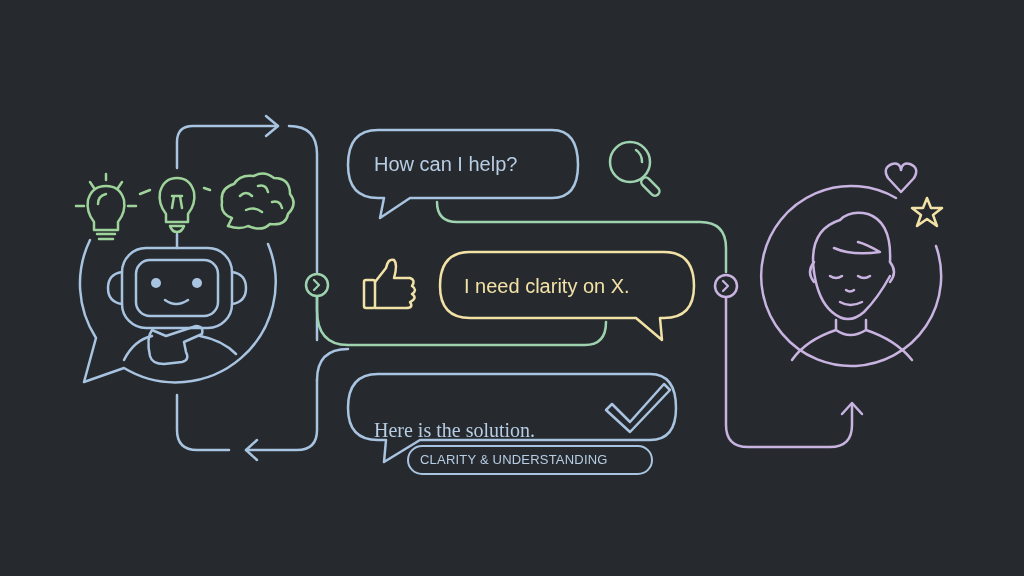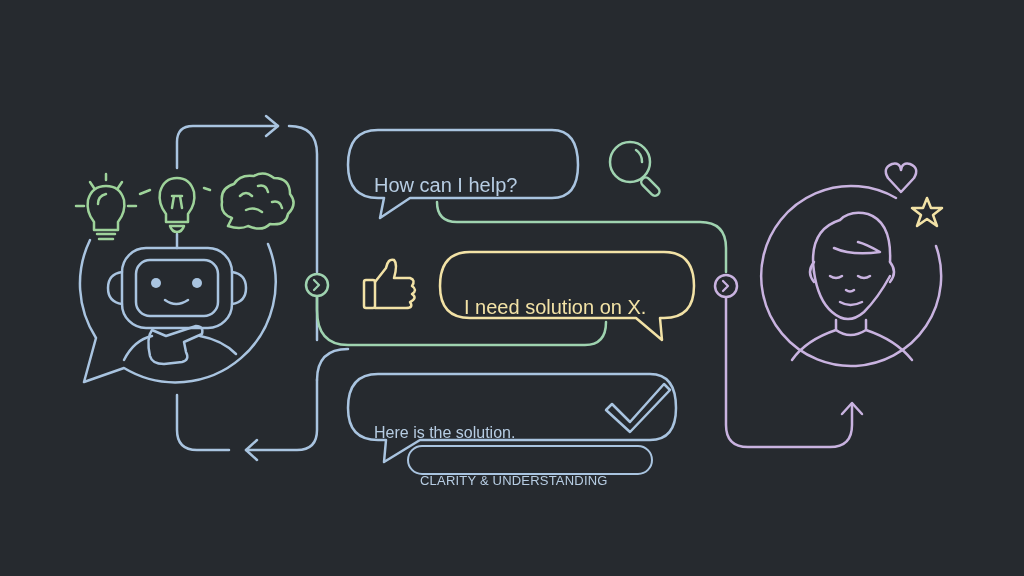--- a/index.html
+++ b/index.html
@@ -3,26 +3,26 @@
 <meta charset="utf-8">
 <style>
   html, body { margin: 0; padding: 0; }
   body {
     width: 1024px; height: 576px; overflow: hidden;
     background: #262a2f;
     font-family: "Liberation Sans", sans-serif;
     position: relative;
   }
   svg.canvas { position: absolute; left: 0; top: 0; }
-  .lbl { position: absolute; white-space: nowrap; line-height: 1; margin-top: 21px; }
+  .lbl { position: absolute; white-space: nowrap; line-height: 1; }
   .t-blue { color: #b7cde3; }
   .t-yellow { color: #f2e2a6; }
   .bubble-q { left: 374px; top: 154px; font-size: 20px; }
   .bubble-a { left: 464px; top: 276px; font-size: 20px; }
-  .bubble-s { left: 374px; top: 404px; font-size: 16px; }
+  .bubble-s { left: 374px; top: 420px; font-size: 20px; font-family: Liberation Serif, serif; }
   .tag { left: 420px; top: 453px; font-size: 13px; letter-spacing: 0.2px; text-align: right; }
 </style>
 </head>
 <body>
 
 <svg class="canvas" width="1024" height="576" viewBox="0 0 1024 576" fill="none" stroke-linecap="round" stroke-linejoin="round">
 
   <g stroke="#a9c4e0" stroke-width="2.5">
     <path d="M177 168 V142 Q177 126 193 126 H278"></path>
     <path d="M266 116 L278 126 L266 136"></path>
@@ -139,15 +139,15 @@
   </g>
   <g stroke="#c9b3e0" stroke-width="2.5">
     <path d="M901 192 L888 178 Q882 168 892 164 Q900 162 901 170 Q902 162 910 164 Q920 168 914 178 Z"></path>
   </g>
   <g stroke="#f2e2a6" stroke-width="2.5">
     <path d="M927 198 L931 208 L942 208 L933 215 L937 226 L927 219 L917 226 L921 215 L912 208 L923 208 Z"></path>
   </g>
 </svg>
 
 <div class="lbl t-blue bubble-q">How can I help?</div>
-<div class="lbl t-yellow bubble-a">I need solution on X.</div>
+<div class="lbl t-yellow bubble-a">I need clarity on X.</div>
 <div class="lbl t-blue bubble-s">Here is the solution.</div>
 <div class="lbl t-blue tag">CLARITY &amp; UNDERSTANDING</div>
 
 </body></html>

